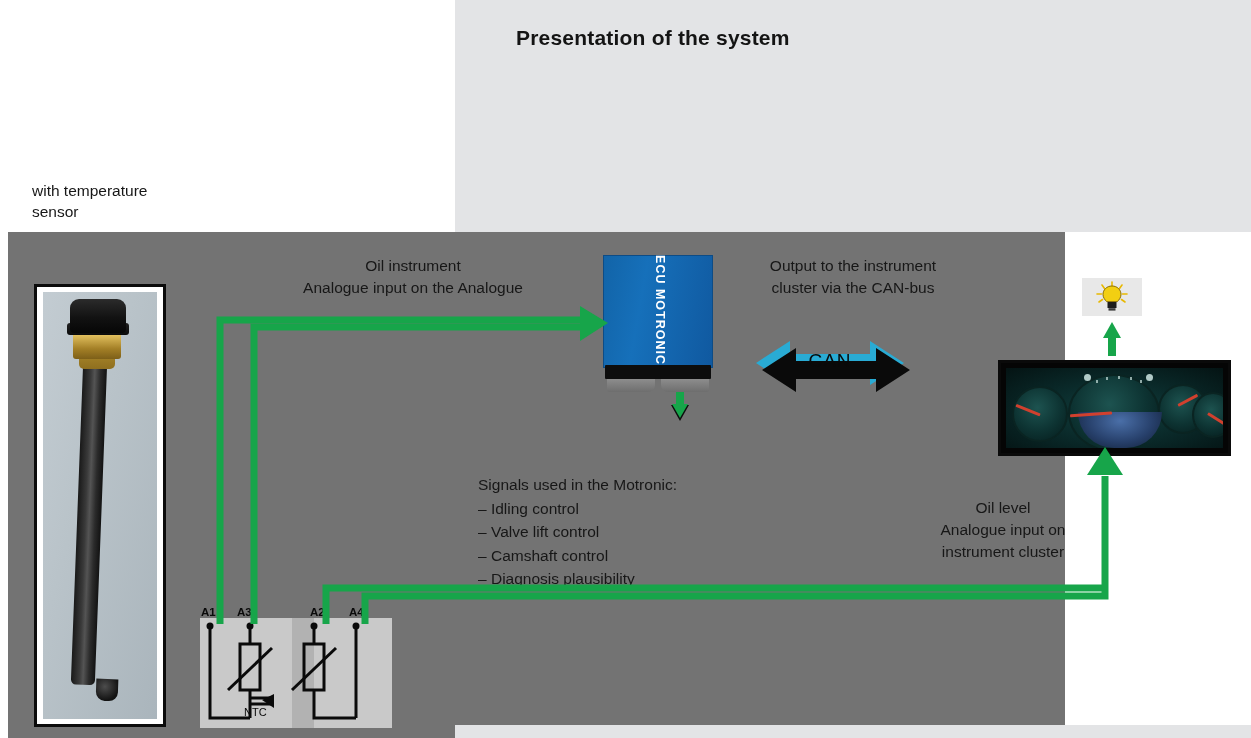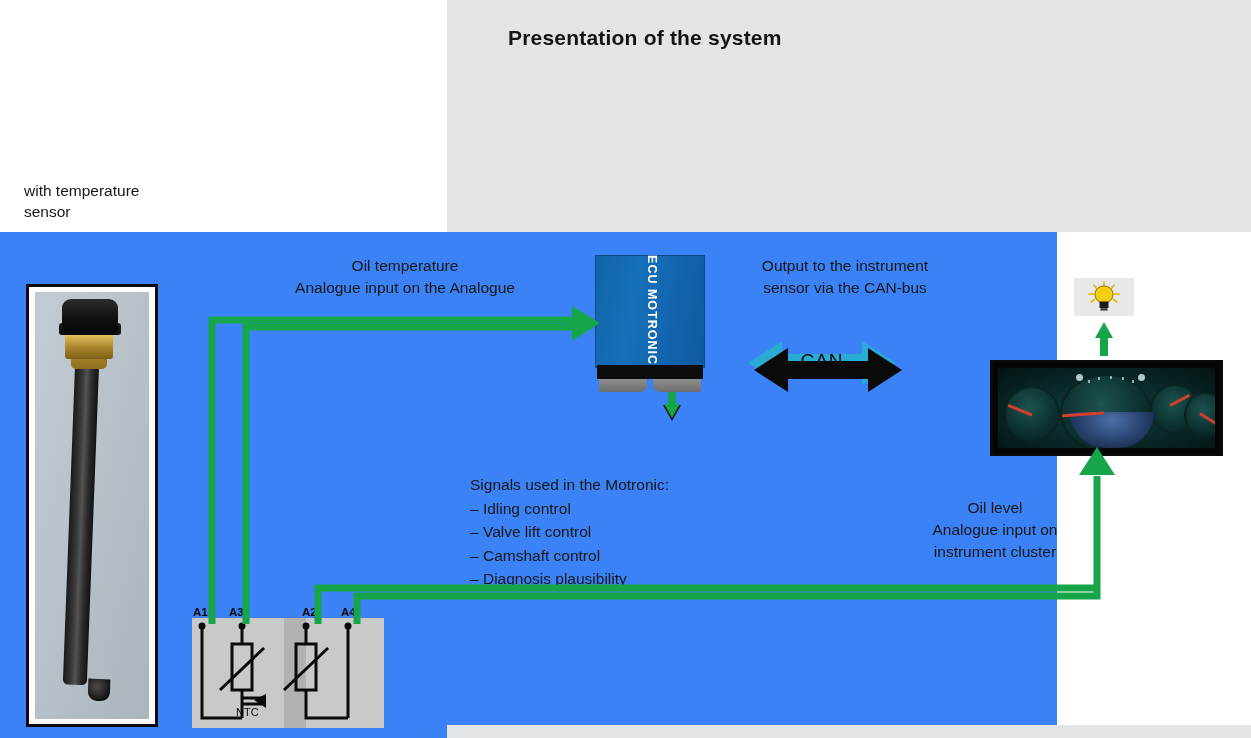--- a/index.html
+++ b/index.html
@@ -3,21 +3,21 @@
 <meta charset="utf-8">
 <style>
   html,body{margin:0;padding:0;}
   body{
     width:1251px;height:738px;
     background:#ffffff;
     font-family:"Liberation Sans", sans-serif;
     overflow:hidden;
     position:relative;
   }
-  #page{position:absolute;left:0;top:0;width:1057px;height:738px;background:#3b82f6;}
+  #page{position:absolute;left:8px;top:0;width:1057px;height:738px;background:#737373;}
 
   
   .band-top{position:absolute;left:447px;top:0;width:804px;height:232px;background:#e3e4e6;}
   .band-bottom{position:absolute;left:447px;top:725px;width:804px;height:13px;background:#e3e4e6;}
   .white-left{position:absolute;left:0;top:0;width:447px;height:232px;background:#ffffff;}
 
   .title{
     position:absolute;left:508px;top:26px;
     font-size:21px;font-weight:bold;color:#141414;
     letter-spacing:0.2px;white-space:nowrap;
@@ -186,27 +186,27 @@
     <div class="plate"></div>
     <div class="tube"></div>
     <div class="tube-tip"></div>
     <div class="brass2"></div>
     <div class="brass"></div>
     <div class="cap-rim"></div>
     <div class="cap-top"></div>
   </div>
 
   <div class="cap" id="oiltemp-caption">
-    <div>Oil temperature</div>
+    <div>Oil instrument</div>
     <div>Analogue input on the Analogue</div>
   </div>
 
   <div class="cap" id="output-caption">
     <div>Output to the instrument</div>
-    <div>sensor via the CAN-bus</div>
+    <div>cluster via the CAN-bus</div>
   </div>
 
   <div class="cap" id="oillevel-caption">
     <div>Oil level</div>
     <div>Analogue input on</div>
     <div>instrument cluster</div>
   </div>
 
   <div id="signals">
     <div class="hdr">Signals used in the Motronic:</div>

